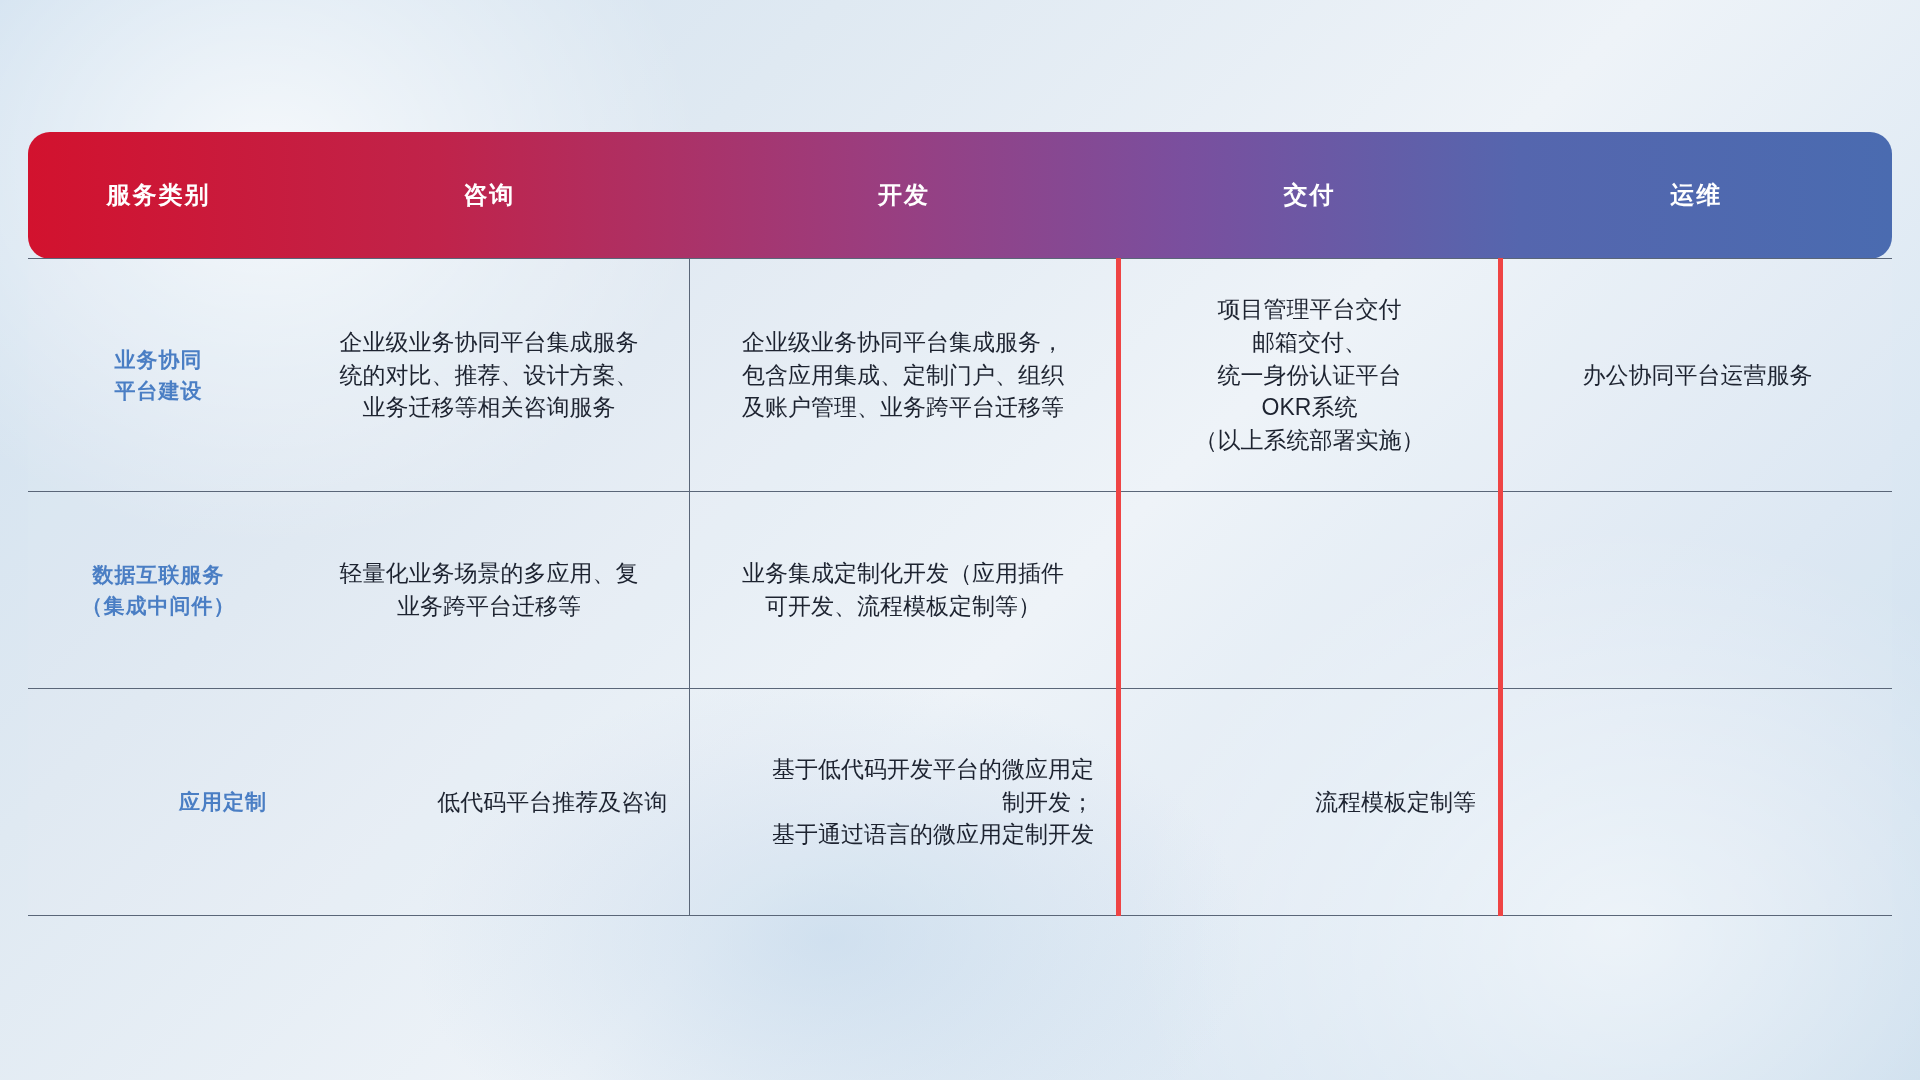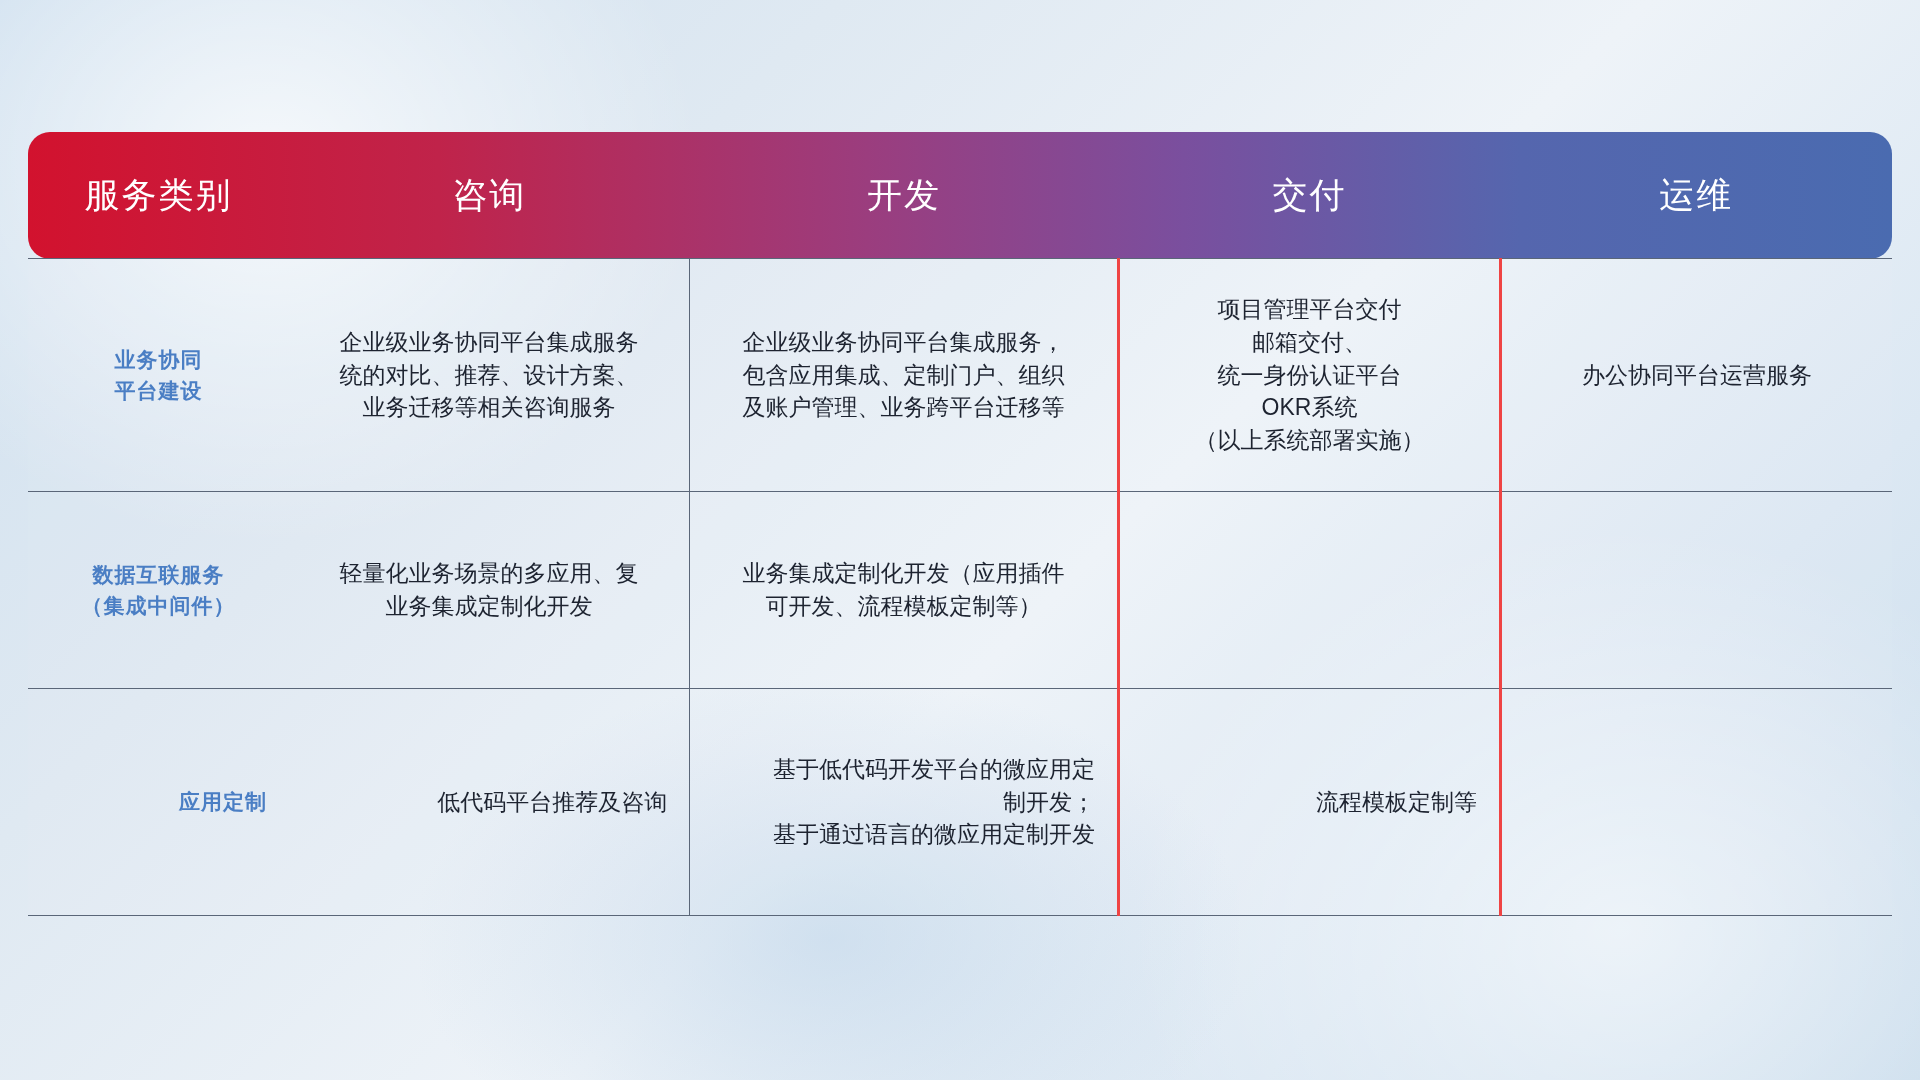--- a/index.html
+++ b/index.html
@@ -46,22 +46,22 @@
 
   table.svc-table {
     width: 100%;
     border-collapse: collapse;
     table-layout: fixed;
   }
 
   thead th {
     background: transparent;
     color: #ffffff;
-    font-size: 35px;
-    font-weight: normal;
+    font-size: 24px;
+    font-weight: bold;
     letter-spacing: 2px;
     height: 124px;
     vertical-align: middle;
     text-align: center;
     border: none;
   }
 
   thead tr {
     background-image: linear-gradient(90deg, #d2122e 0%, #c0234a 22%, #9b3d7e 45%, #7a4f9e 62%, #5566ae 80%, #4a6bb0 100%);
   }
@@ -93,21 +93,21 @@
     font-weight: bold;
     font-size: 21px;
     line-height: 1.5;
     letter-spacing: 1px;
   }
   
   tbody td.v-left {
     border-left: 1px solid #5a6678;
   }
   tbody td.v-right {
-    border-right: 3px solid #ef4444;
+    border-right: 5px solid #ef4444;
   }
   tbody tr:last-child td {
     border-bottom: 1px solid #5a6678;
     text-align: right;
   }
 
   .cell-line { display: block; }
   .cat-line { display: block; }
 
   .row-h1 td { height: 196px; }
@@ -167,21 +167,21 @@
         </td>
       </tr>
 
       <tr class="row-h2">
         <td class="cat">
           <span class="cat-line">数据互联服务</span>
           <span class="cat-line">（集成中间件）</span>
         </td>
         <td>
           <span class="cell-line">轻量化业务场景的多应用、复</span>
-          <span class="cell-line">业务集成定制化开发</span>
+          <span class="cell-line">业务跨平台迁移等</span>
         </td>
         <td class="v-left v-right">
           <span class="cell-line">业务集成定制化开发（应用插件</span>
           <span class="cell-line">可开发、流程模板定制等）</span>
         </td>
         <td class="v-right"></td>
         <td></td>
       </tr>
 
       <tr class="row-h3">

